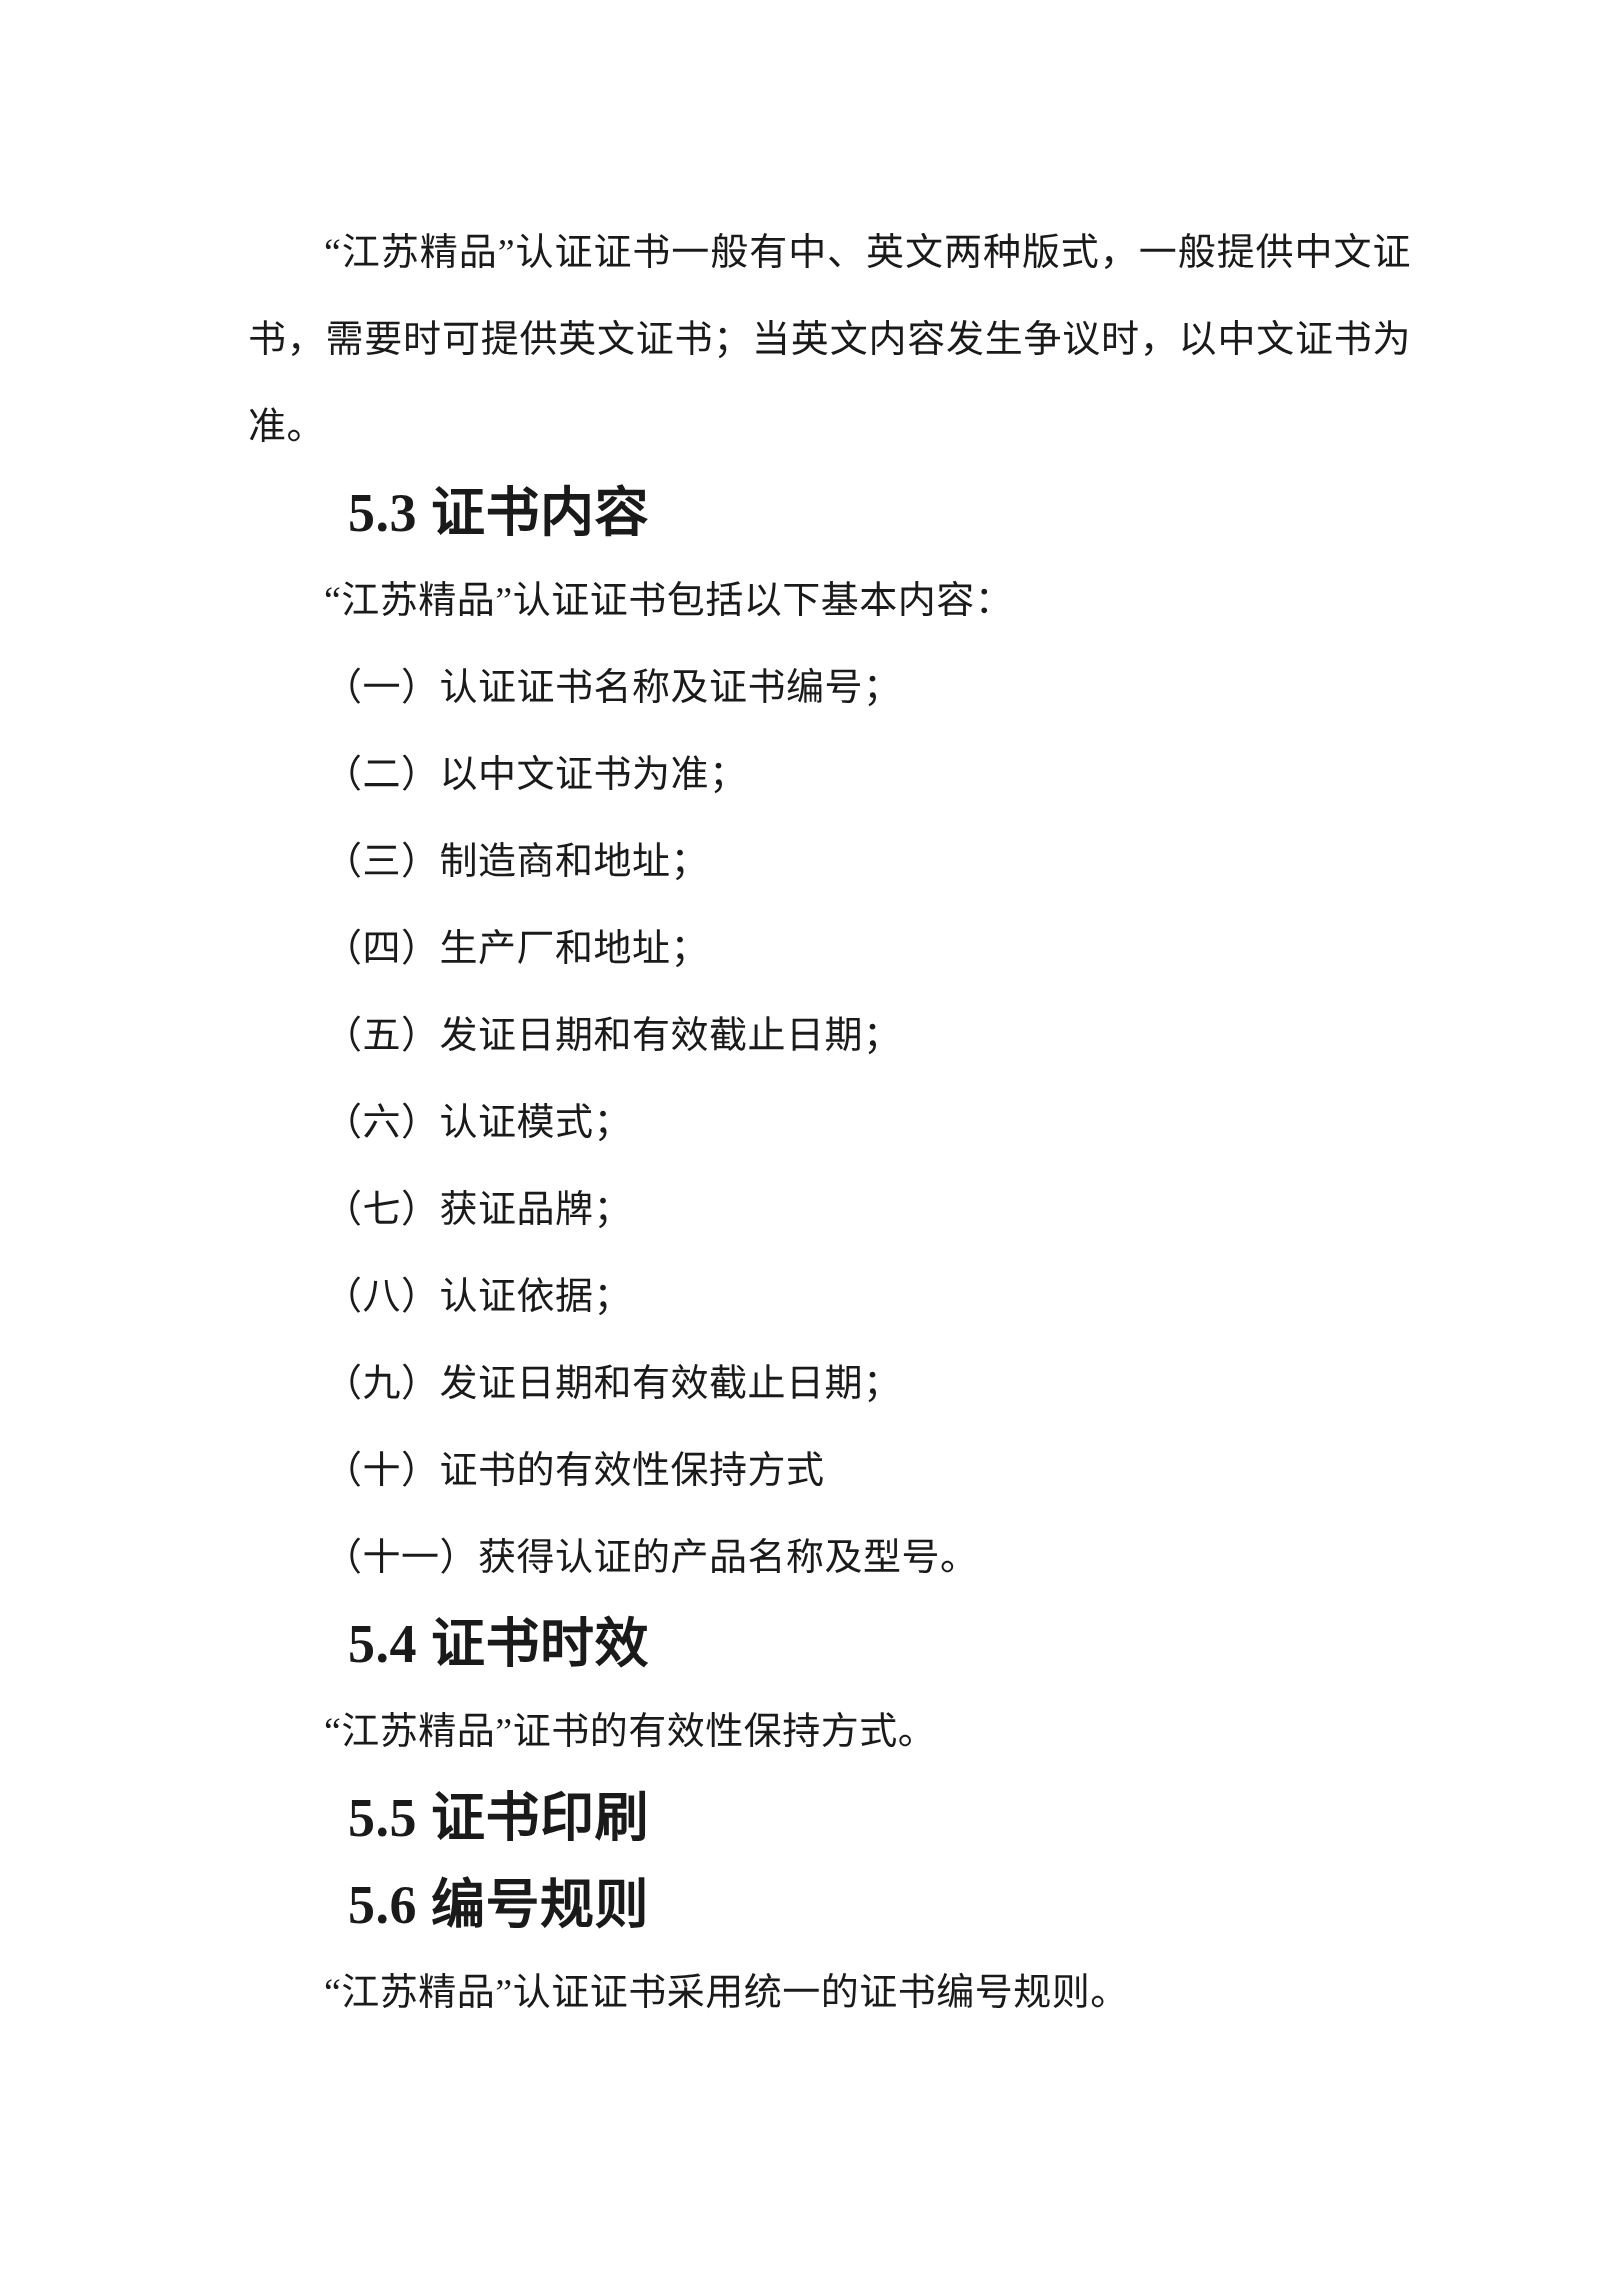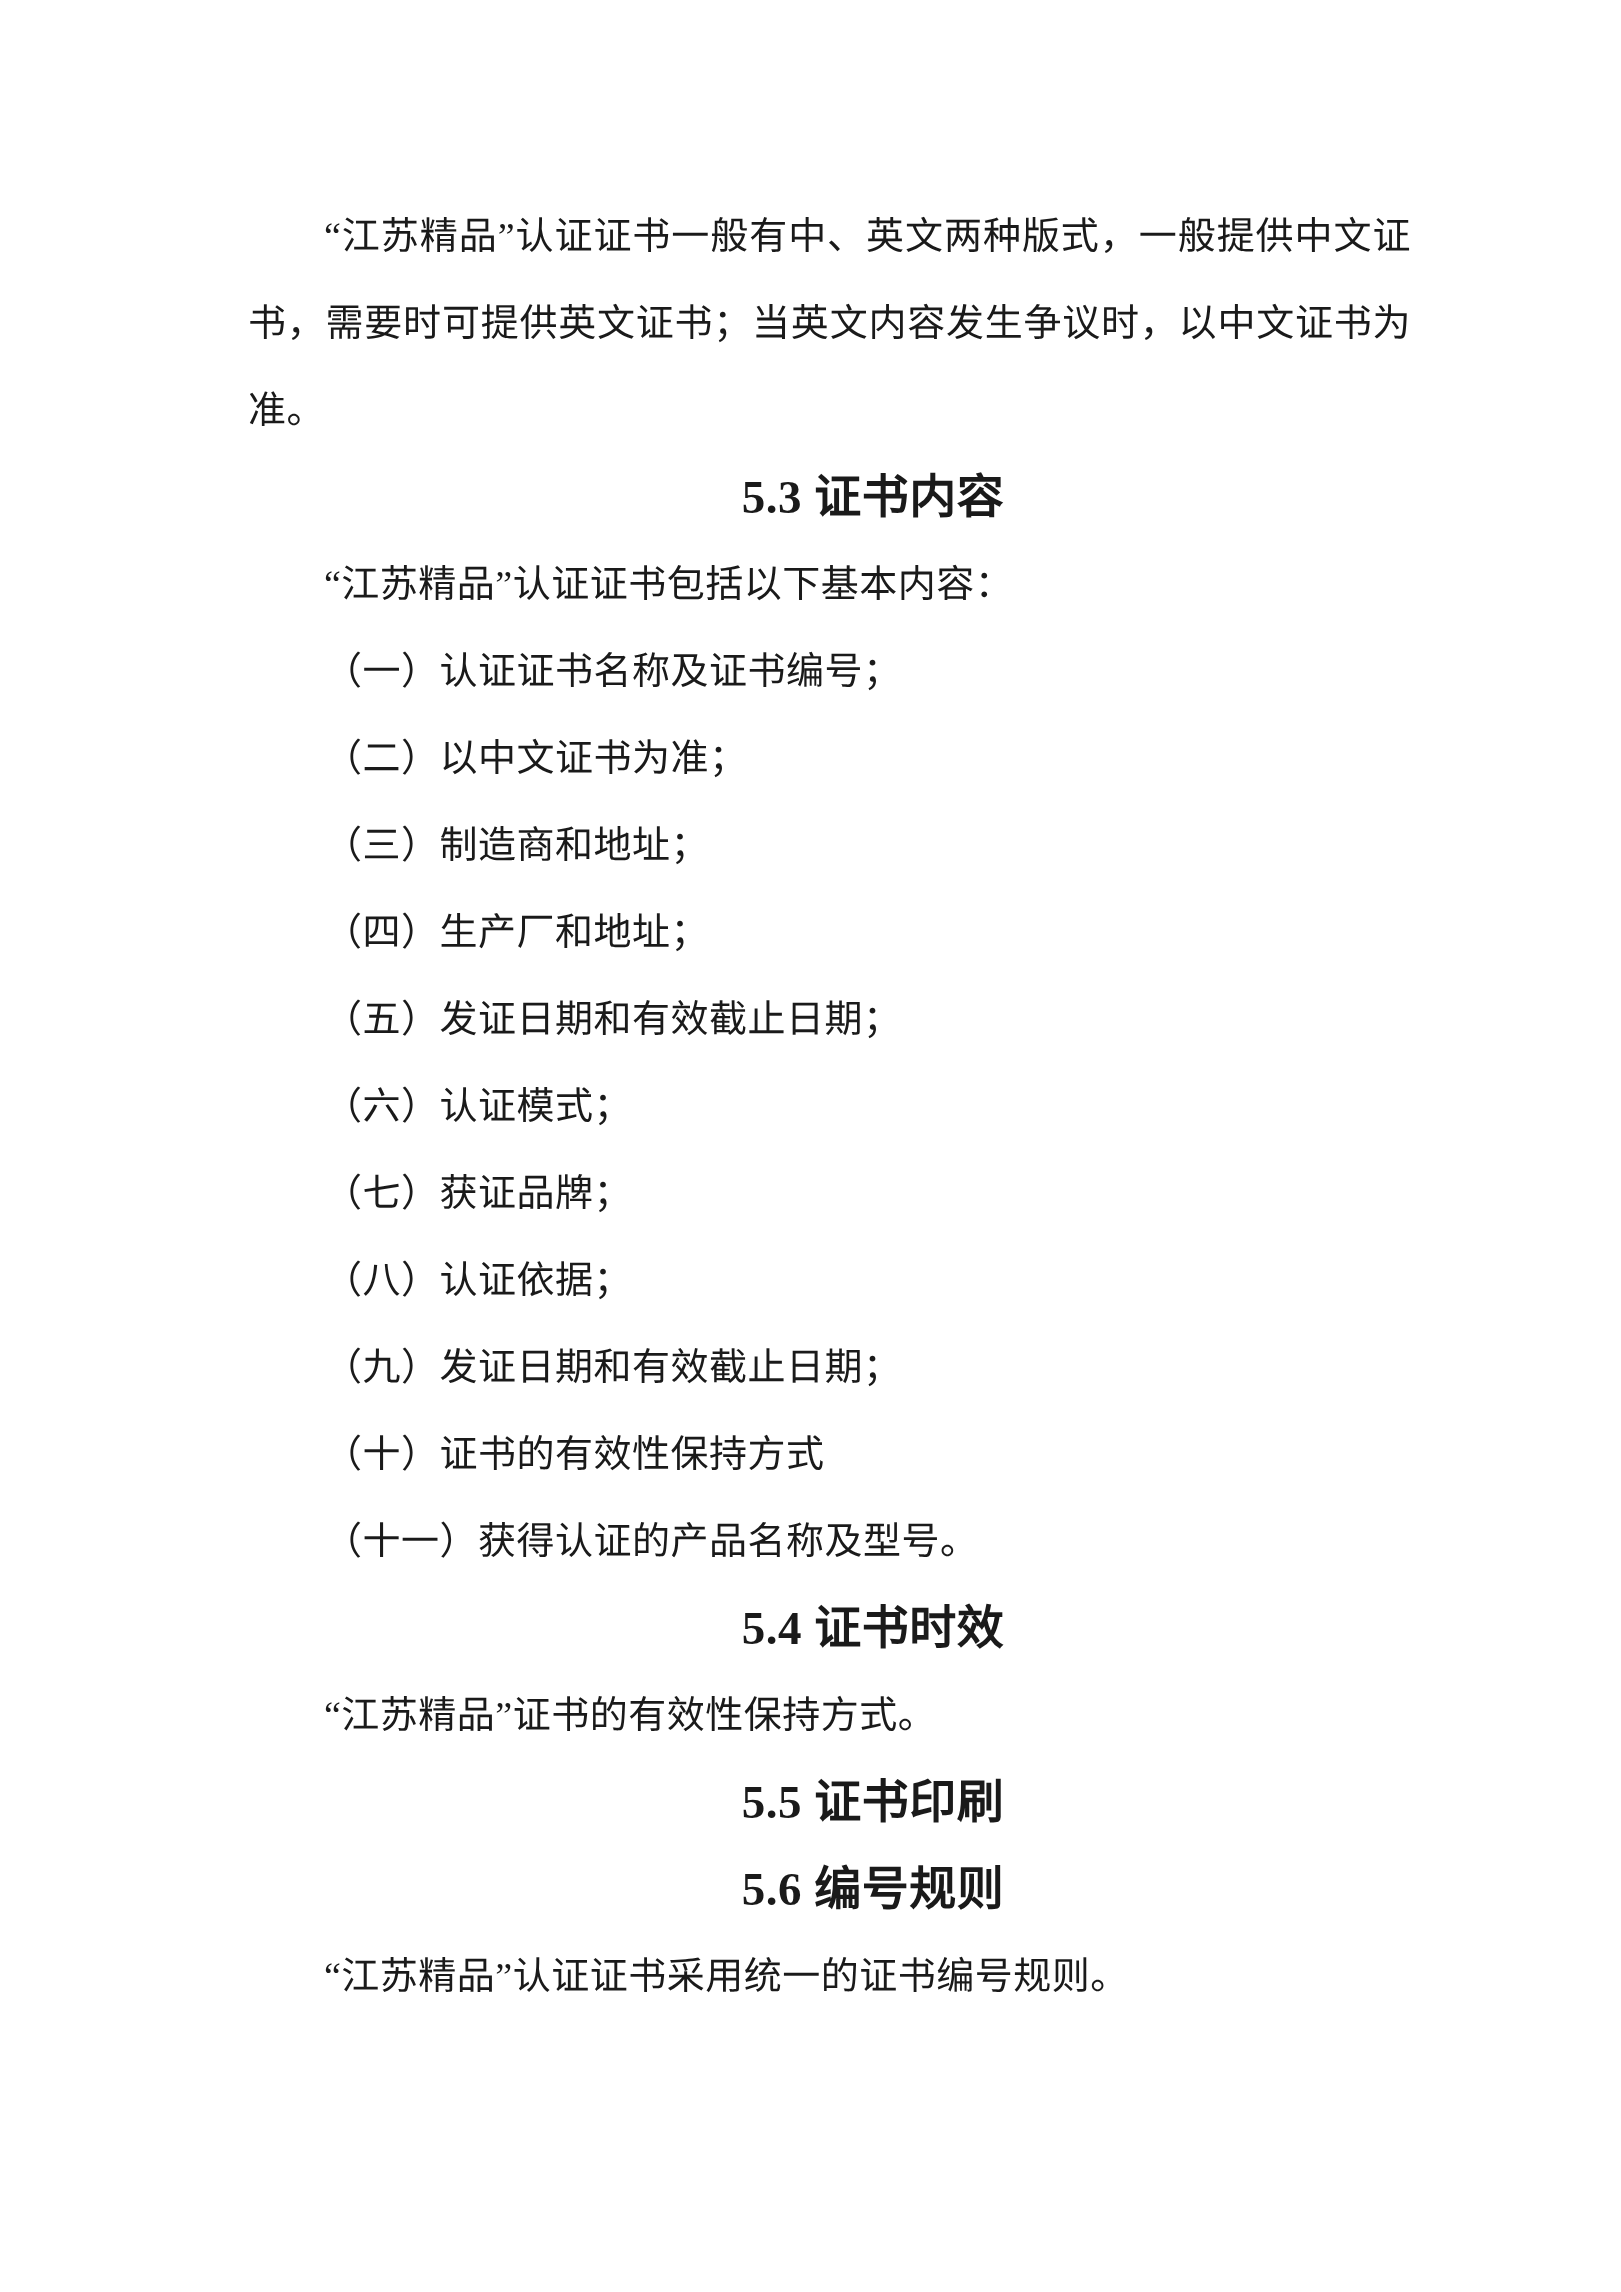--- a/index.html
+++ b/index.html
@@ -11,21 +11,21 @@
     height: 2293px;
     background: #ffffff;
     position: relative;
     overflow: hidden;
     font-family: "Liberation Serif", "DejaVu Serif", serif;
     color: #1a1a1a;
   }
   .doc {
     position: absolute;
     left: 248px;
-    top: 0;
+    top: 16px;
     width: 1163px;
     padding-top: 193px;
     font-size: 38px;
     line-height: 87px;
     letter-spacing: 0.5px;
   }
   
   .para {
     text-indent: 2em;
     text-align: justify;
@@ -33,24 +33,23 @@
   }
   
   .line {
     text-indent: 2em;
     white-space: nowrap;
   }
   
   .heading {
     text-indent: 1.85em;
     font-weight: bold;
-    font-size: 47px;
+    font-size: 54px;
     line-height: 87px;
     white-space: nowrap;
-    text-align: center;
   }
 </style>
 </head>
 <body>
 
 <div class="doc">
   <div class="para">“江苏精品”认证证书一般有中、英文两种版式，一般提供中文证书，需要时可提供英文证书；当英文内容发生争议时，以中文证书为准。</div>
   <div class="heading">5.3 证书内容</div>
   <div class="line">“江苏精品”认证证书包括以下基本内容：</div>
   <div class="line">（一）认证证书名称及证书编号；</div>

